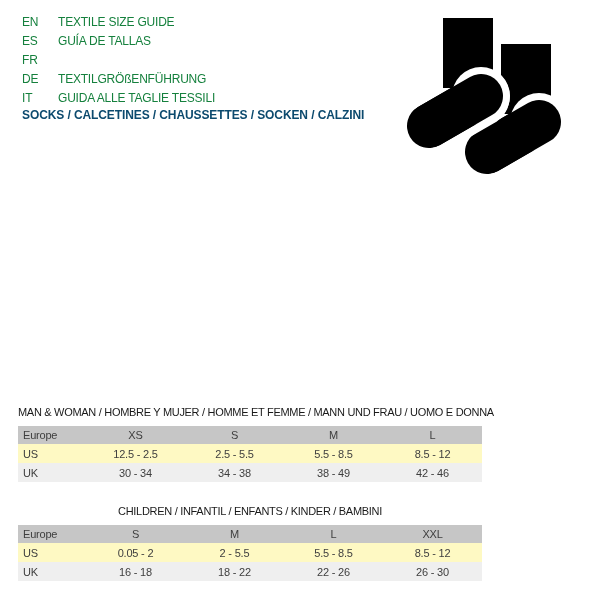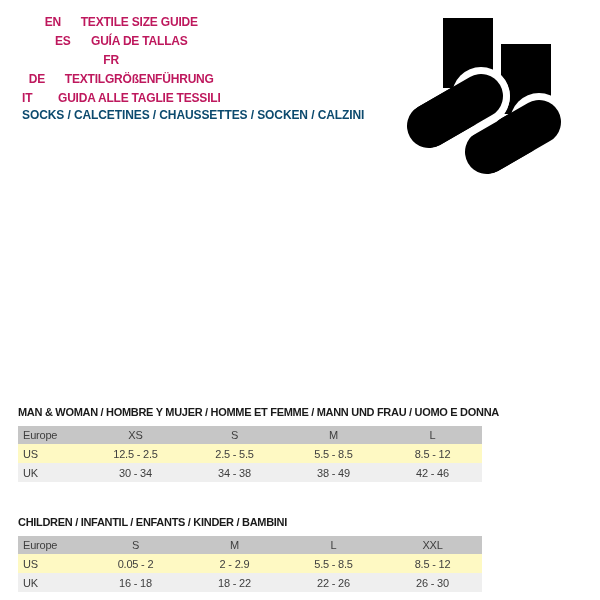--- a/index.html
+++ b/index.html
@@ -2,37 +2,37 @@
 <html><head>
 <meta charset="utf-8">
 <style>
   html,body{margin:0;padding:0;background:#fff;}
   .page{
     position:relative;width:600px;height:600px;background:#ffffff;
     font-family:"Liberation Sans", sans-serif;overflow:hidden;
   }
   
   .lang-block{position:absolute;left:22px;top:13px;}
-  .lang-row{display:flex;line-height:19px;font-size:12px;font-weight:bold;
-    color:#be185d;letter-spacing:-0.2px;justify-content:center;}
+  .lang-row{display:flex;line-height:19px;font-size:12px;font-weight:normal;
+    color:#15803d;letter-spacing:-0.2px;}
   .lang-code{width:36px;flex:0 0 36px;}
   .lang-label{white-space:nowrap;}
   .category-line{
     position:absolute;left:22px;top:108px;font-size:12px;font-weight:bold;
     color:#0c4a6e;letter-spacing:-0.1px;white-space:nowrap;
   }
   
   .socks-svg{position:absolute;left:400px;top:0px;width:200px;height:190px;}
   
   .tables-block{position:absolute;left:18px;top:406px;width:464px;}
   .table-title{
-    font-size:11px;font-weight:bold;color:#1a1a1a;letter-spacing:-0.3px;
-    line-height:13px;margin:0 0 7px 0;white-space:nowrap;
+    font-size:11px;font-weight:normal;color:#1a1a1a;letter-spacing:-0.3px;
+    line-height:13px;margin:0 0 7px 0;white-space:nowrap;text-align:center;
   }
-  .table-title.second{margin-top:34px;}
+  .table-title.second{margin-top:23px;}
   table.size-table{
     width:464px;border-collapse:collapse;table-layout:fixed;
     font-size:11px;color:#3e3e3e;letter-spacing:-0.2px;
   }
   table.size-table col.c-label{width:68px;}
   table.size-table col.c-val{width:99px;}
   table.size-table th, table.size-table td{
     padding:0;font-weight:normal;text-align:center;vertical-align:middle;
   }
   table.size-table thead tr{background:#c6c6c6;height:18px;}
@@ -137,21 +137,21 @@
           <th>S</th>
           <th>M</th>
           <th>L</th>
           <th>XXL</th>
         </tr>
       </thead>
       <tbody>
         <tr class="row-even">
           <td>US</td>
           <td>0.05 - 2</td>
-          <td>2 - 2.9</td>
+          <td>2 - 5.5</td>
           <td>5.5 - 8.5</td>
           <td>8.5 - 12</td>
         </tr>
         <tr class="row-odd">
           <td>UK</td>
           <td>16 - 18</td>
           <td>18 - 22</td>
           <td>22 - 26</td>
           <td>26 - 30</td>
         </tr>

